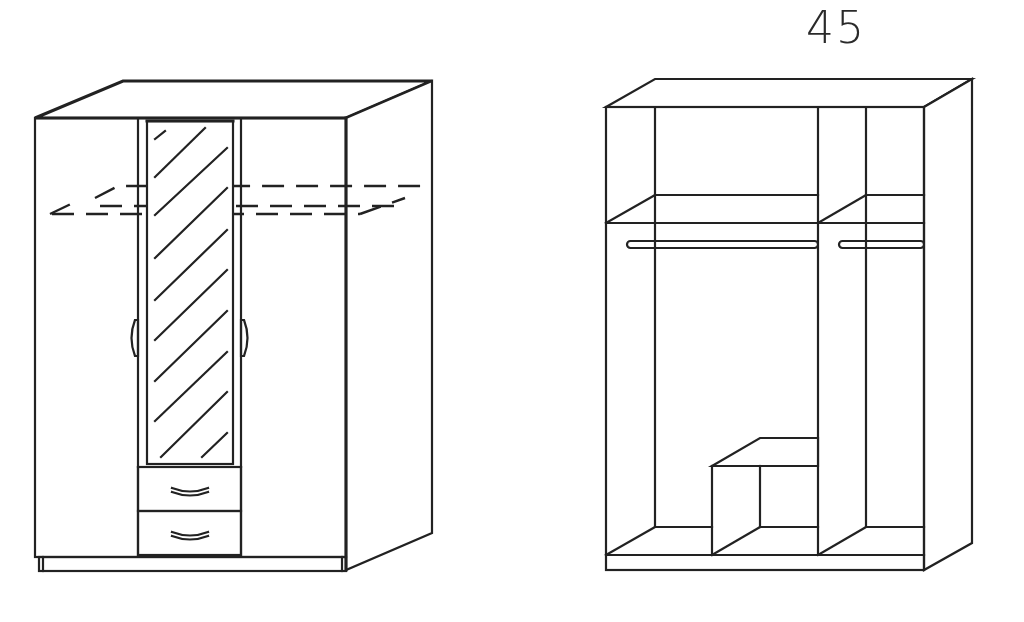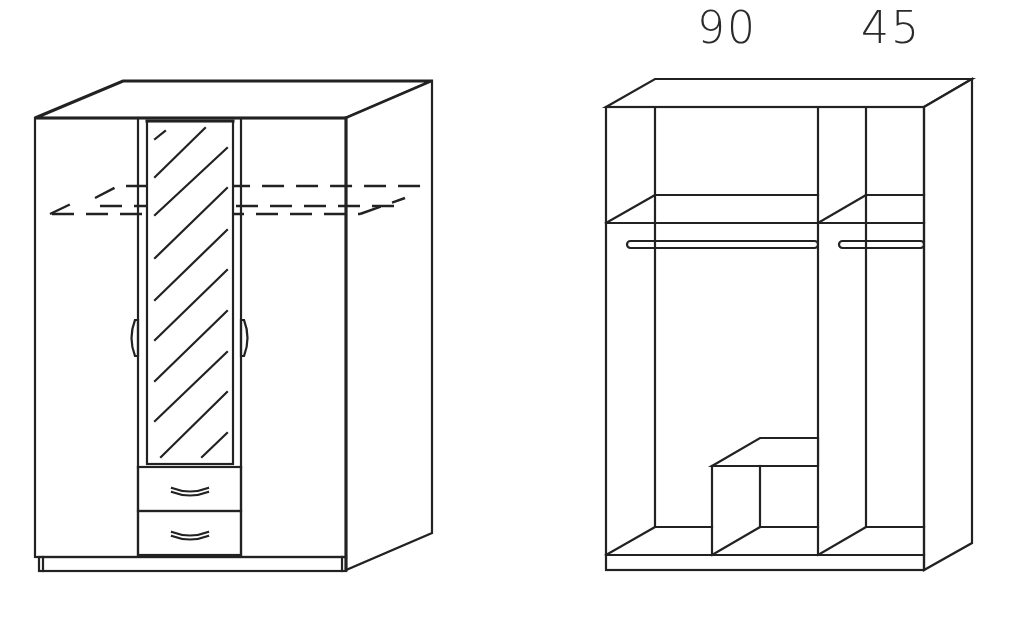--- a/index.html
+++ b/index.html
@@ -10,22 +10,21 @@
     .th { stroke-width: 3; }
     .md { stroke-width: 2.2; }
     .dash { stroke: #222222; stroke-width: 2.4; fill: none; stroke-dasharray: 22 12; }
     .fillw { fill: #ffffff; }
   </style>
 </head>
 <body>
 
 <div class="canvas">
 
-  <div class="dim-label" style="left:697px;">90</div>
-  <div class="dim-label" style="left:861px;text-align:center;">45</div>
+  <div class="dim-label" style="left:806px;text-align:center;">45</div>
 
   <svg width="1024" height="622" viewBox="0 0 1024 622" xmlns="http://www.w3.org/2000/svg" style="position:absolute;left:0;top:0;">
 
     <g>
 
       <polygon class="ln th fillw" points="35,118 123,81 432,81 346,118"></polygon>
 
       <polygon class="ln md fillw" points="346,118 432,81 432,533 346,570"></polygon>
 
       <rect class="ln md" x="35" y="118" width="311" height="439"></rect>

